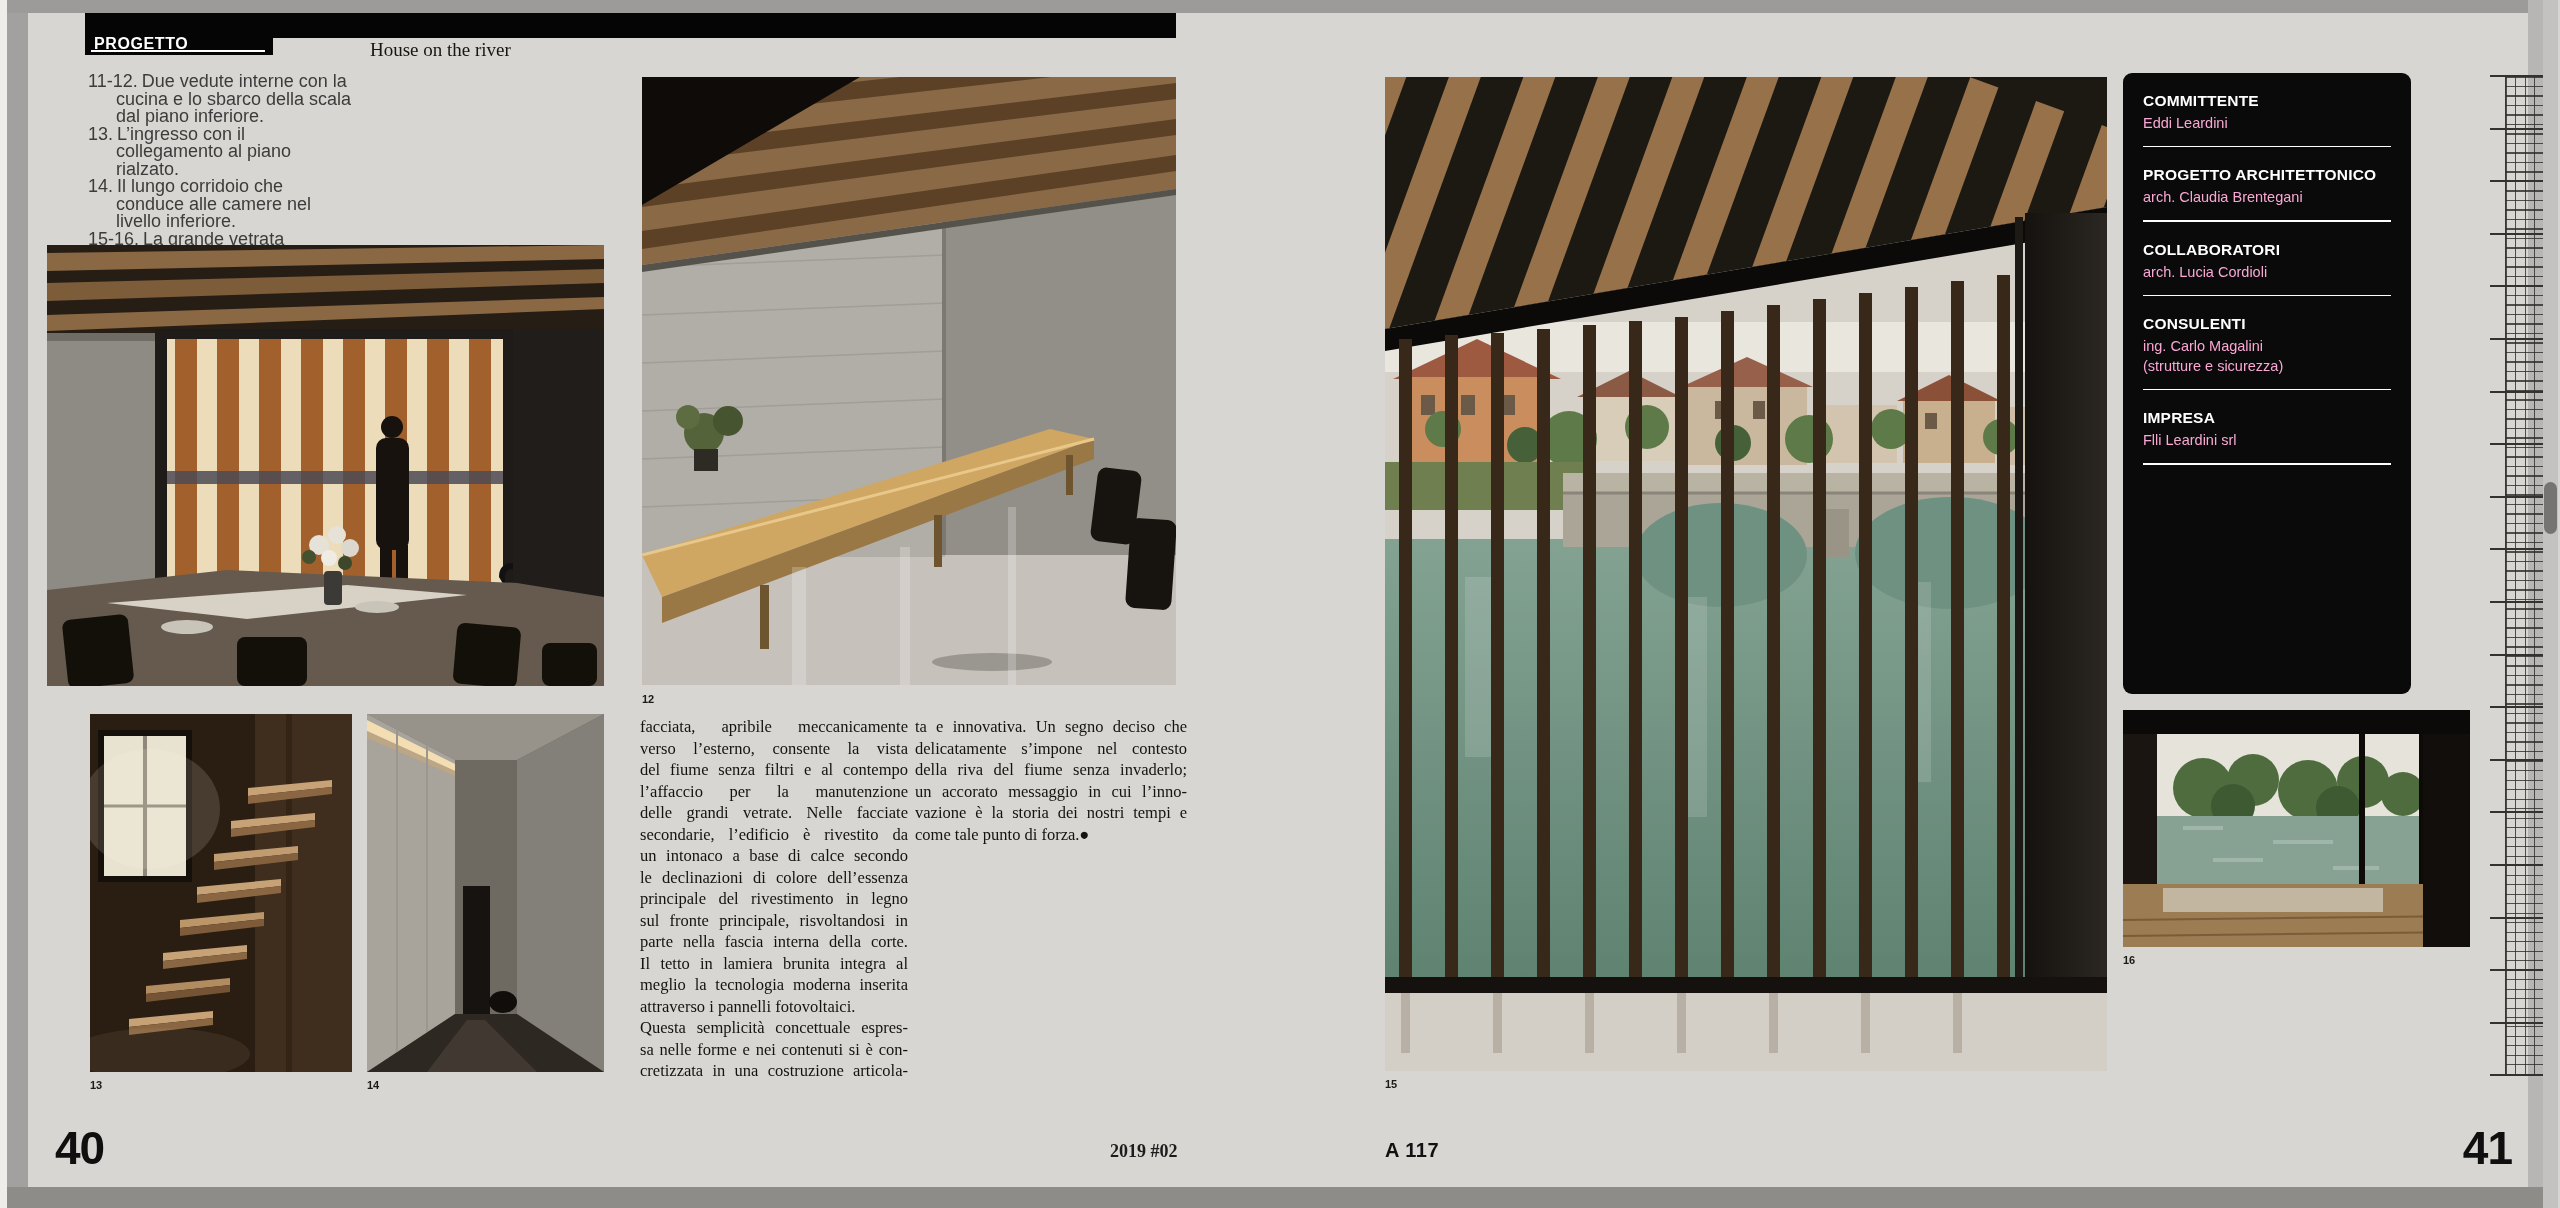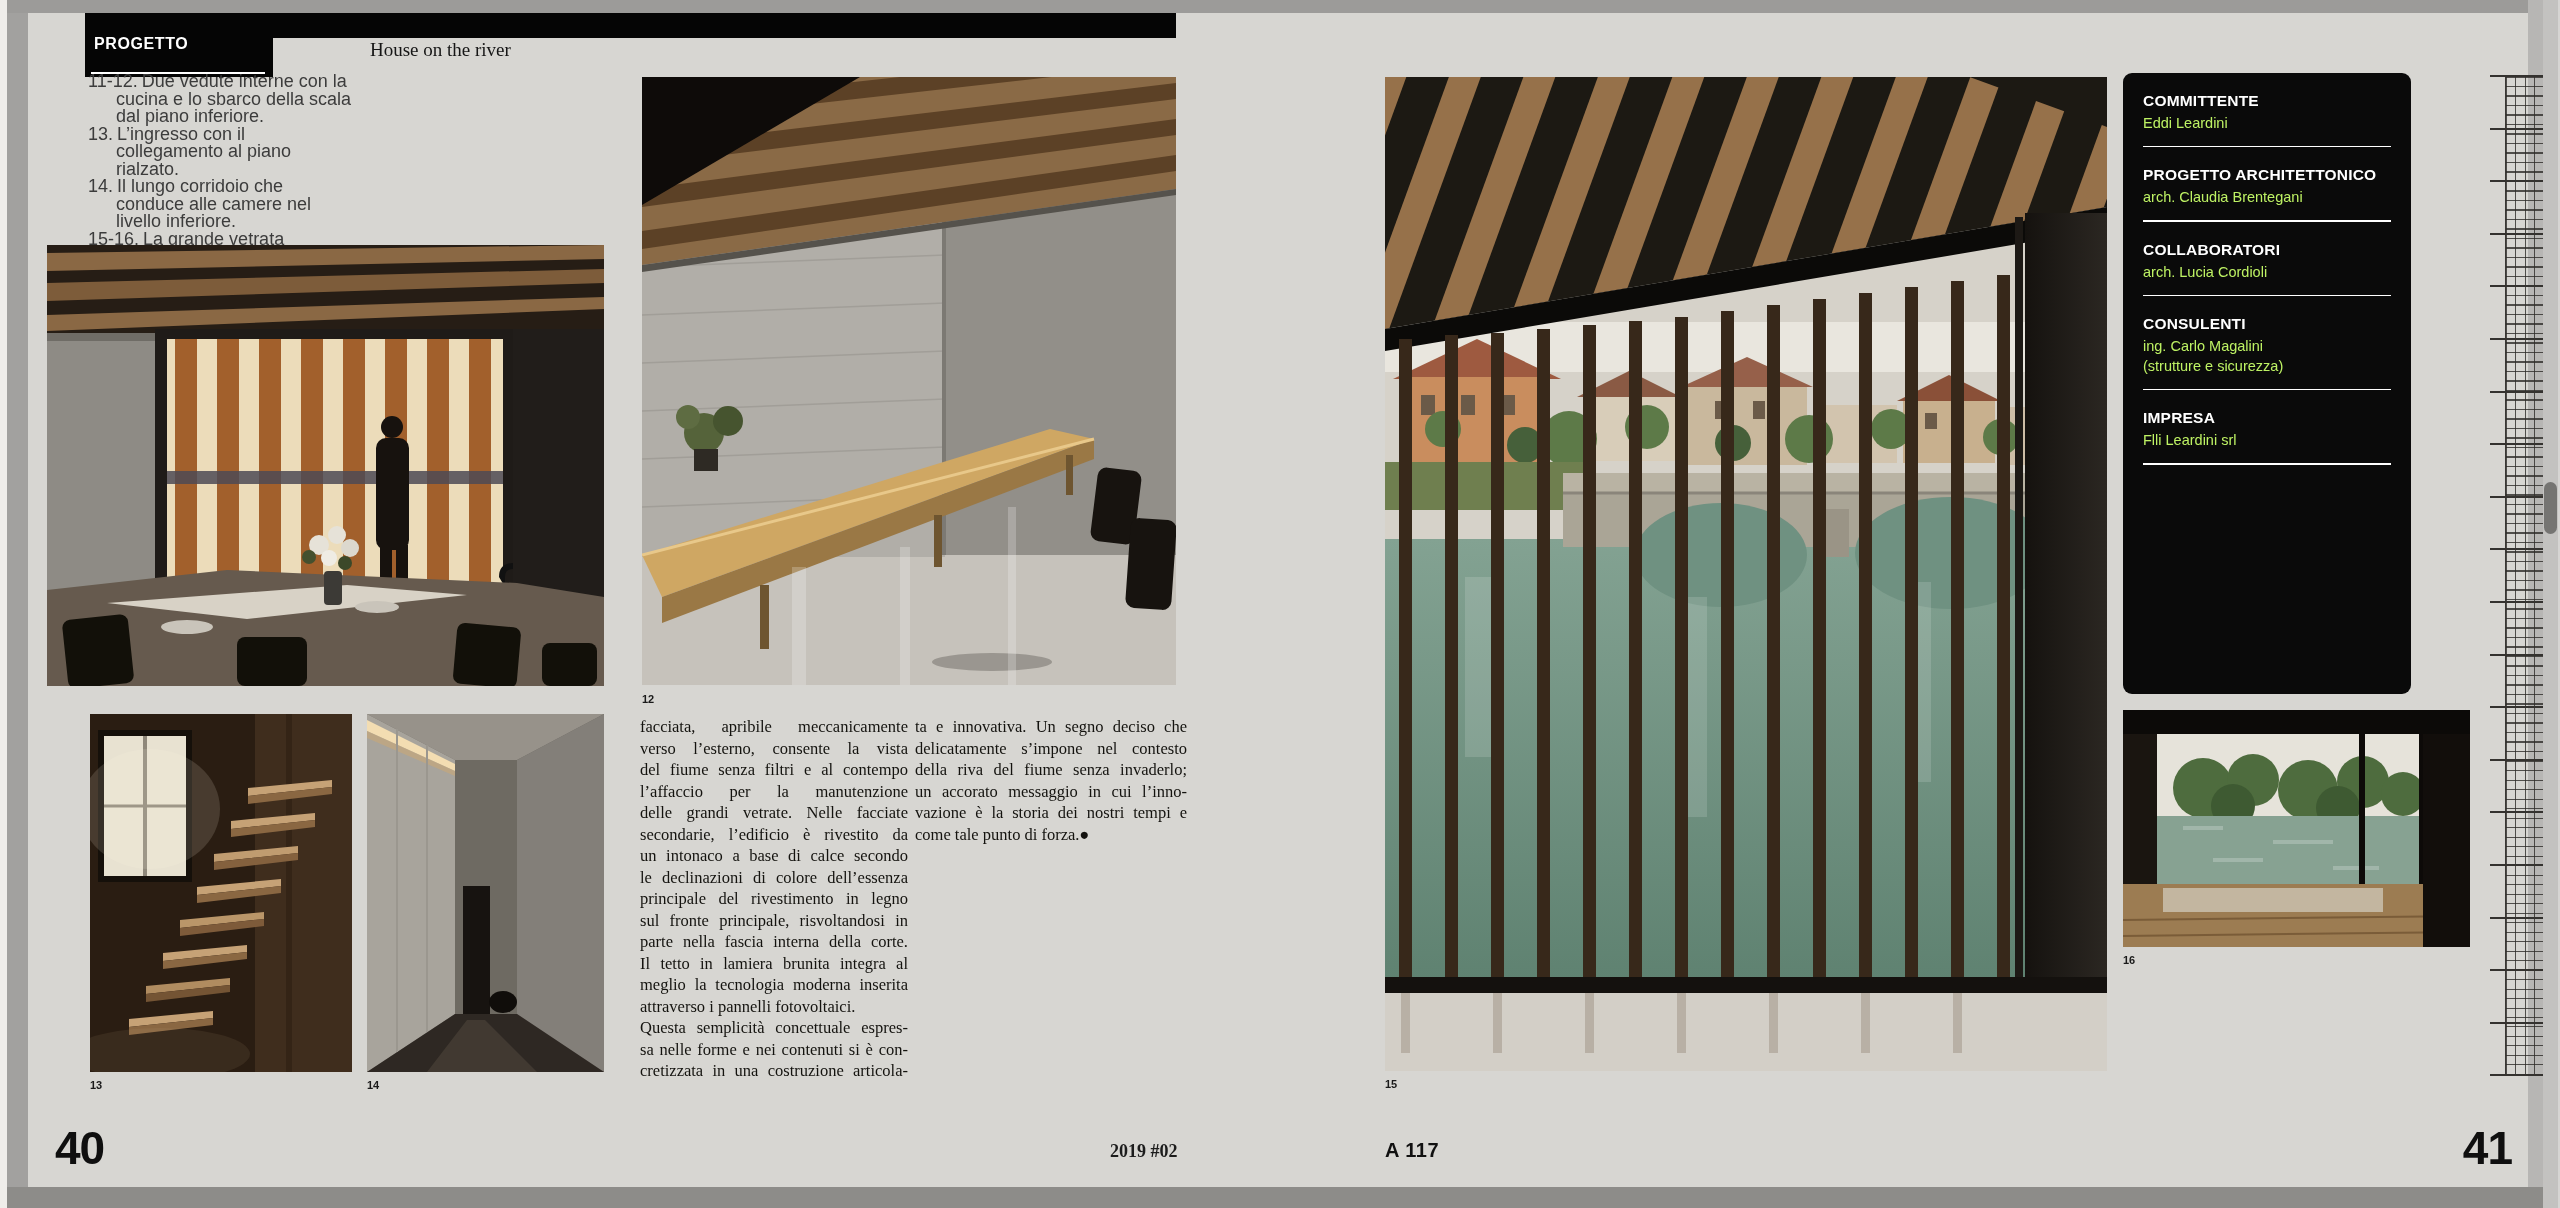--- a/index.html
+++ b/index.html
@@ -14,21 +14,21 @@
   .white-sliver{left:0;top:0;width:7px;height:1208px;background:#efedea;}
   .scroll-track{left:2543px;top:0;width:15px;height:1208px;background:#c3c2c0;}
   .scroll-edge{left:2558px;top:0;width:2px;height:1208px;background:#d6d5d3;}
   .scroll-thumb{left:2544px;top:482px;width:13px;height:52px;background:#757472;border-radius:7px;}
 
   
   .paper{left:28px;top:13px;width:2500px;height:1174px;background:#d7d6d2;}
 
   
   .topbar{left:62px;top:0;width:1086px;height:25px;background:#050505;}
-  .kicker-box{left:57px;top:0;width:188px;height:64px;background:#050505;}
+  .kicker-box{left:57px;top:0;width:188px;height:42px;background:#050505;}
   .kicker{position:absolute;left:9px;top:22px;color:#ffffff;font-size:16px;font-weight:700;
           letter-spacing:.6px;}
   .kicker-rule{position:absolute;left:6px;right:8px;bottom:3px;height:2px;background:#ffffff;}
   .page-title{left:342px;top:26px;font-family:"Liberation Serif",serif;font-size:19px;color:#161616;}
 
   
   .caption-list{left:60px;top:60px;width:266px;color:#3c3c3c;font-size:18px;line-height:17.5px;}
   .cap-item{padding-left:28px;text-indent:-28px;}
   .cap-num{margin-right:4px;}
 
@@ -39,21 +39,21 @@
 
   
   .col{font-family:"Liberation Serif",serif;font-size:16.5px;line-height:21.5px;color:#14130f;}
   .bodyline{text-align:justify;text-align-last:justify;}
   .bodyline.flush{text-align:left;text-align-last:left;}
 
   
   .credits{left:2095px;top:60px;width:288px;height:621px;background:#0a0a0a;color:#ffffff;border-radius:9px;}
   .credit-sec{padding:19px 20px 13px;}
   .credit-sec h3{margin:0 0 3px;font-size:15.5px;font-weight:700;letter-spacing:.2px;}
-  .credit-sec p{margin:0;font-size:14.5px;line-height:20px;font-weight:400;color:#bef264;}
+  .credit-sec p{margin:0;font-size:14.5px;line-height:20px;font-weight:400;color:#f9a8d4;}
   .credit-rule{height:1px;background:#ffffff;margin:0 20px;}
 
   
   .folio{font-weight:800;font-size:46px;letter-spacing:-1px;color:#0f0f0f;}
   .issue{font-family:"Liberation Serif",serif;font-weight:700;font-size:18px;color:#1c1c1c;}
   .code{font-weight:700;font-size:20px;letter-spacing:.5px;color:#111;}
 
   
   .reg-strip{left:2505px;top:75px;width:38px;height:1000px;
     background-image:

